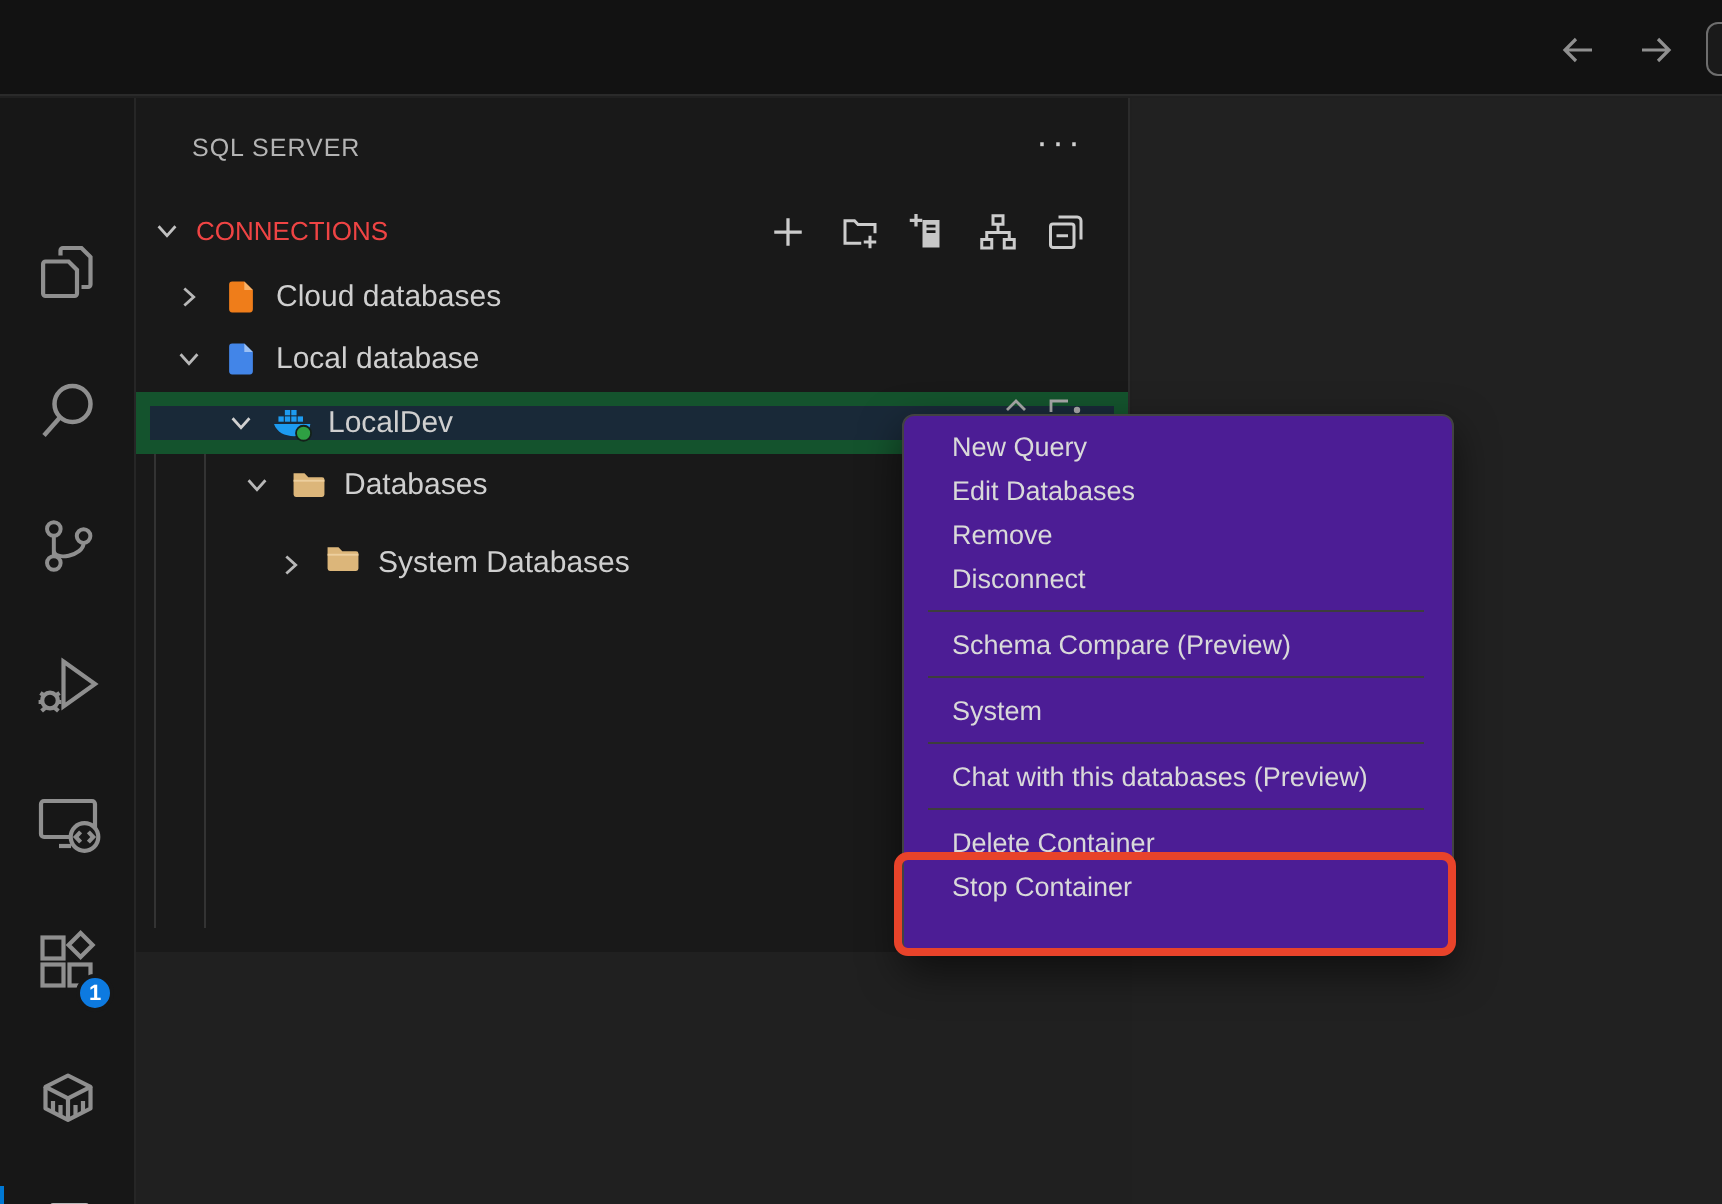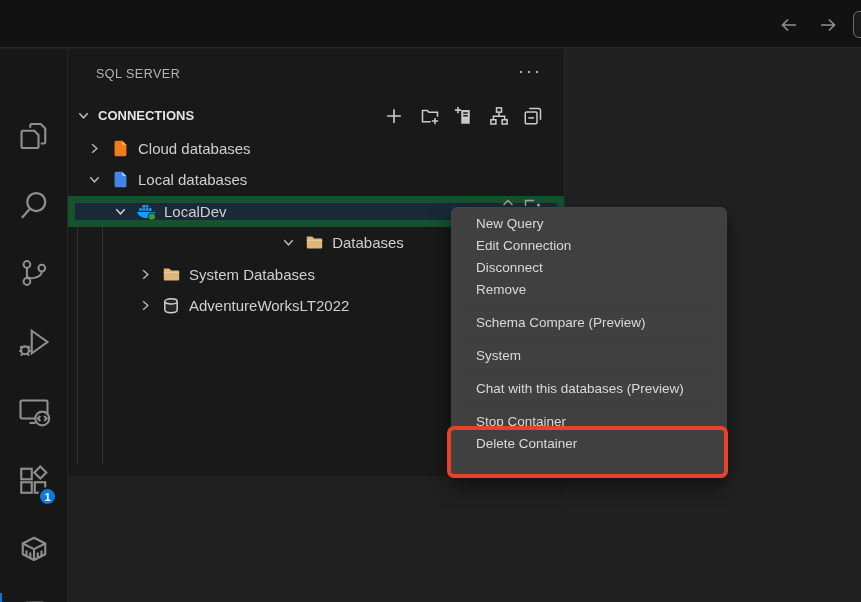--- a/index.html
+++ b/index.html
@@ -27,45 +27,45 @@
 
   
   #sidebar { position:absolute; left:68px; top:49px; width:497px; height:427px;
     background:#191919; border-right:1px solid #2b2b2b; z-index:3; }
   #panel-title { position:absolute; left:28px; top:18px; font-size:12.5px; letter-spacing:.5px;
     color:#b4b4b4; }
   #more-actions { position:absolute; right:22px; top:12px; font-size:18px; color:#d0d0d0;
     letter-spacing:2px; cursor:pointer; }
   #section-row { position:absolute; left:0; top:53px; width:497px; height:28px; }
   #section-chevron { position:absolute; left:8px; top:6px; }
-  #section-label { position:absolute; left:30px; top:6px; font-size:13px; font-weight:bold; color:#e5e5e5; }
+  #section-label { position:absolute; left:30px; top:6px; font-size:13px; font-weight:normal; color:#ef4444; }
   .tb-icon { position:absolute; top:4px; width:20px; height:20px; }
 
   
   .row { position:absolute; left:0; width:496px; height:31px;
     display:flex; align-items:center; color:#cfcfcf; font-size:15px; }
   .row .chev { width:16px; height:16px; display:flex; align-items:center; justify-content:center;
     flex:0 0 16px; margin-right:7px; }
   .chev.expanded svg { transform:rotate(90deg); }
   .row .ticon { width:22px; height:22px; display:flex; align-items:center; justify-content:center;
     flex:0 0 22px; margin-right:7px; }
   .lvl0 { padding-left:18px; } .lvl1 { padding-left:37px; }
-  .lvl2 { padding-left:52px;justify-content:center; } .lvl3 { padding-left:69px; }
+  .lvl2 { padding-left:52px; } .lvl3 { padding-left:69px;align-items:flex-end; }
   .row.selected { background:rgba(28,99,168,.22); border:7px solid #14532d; }
   .indent-guide { position:absolute; width:1px; background:#333333; }
 
   
   .frag { position:absolute; z-index:8; overflow:hidden; }
 
   
   #editor { position:absolute; left:566px; top:49px; width:295px; height:553px; background:#212121; }
 
   
   #context-menu { position:absolute; left:451px; top:207px; width:276px; height:271px;
-    background:#404040; border:1px solid #424242; border-radius:6px;
+    background:#4c1d95; border:1px solid #424242; border-radius:6px;
     box-shadow:0 8px 20px rgba(0,0,0,.55); z-index:10; padding-top:4px; }
   .mi { height:22px; display:flex; align-items:center; justify-content:space-between;
     padding:0 14px 0 24px; color:#d9d9d9; font-size:13.5px; white-space:nowrap; }
   .mi .shortcut { color:#8a8a8a; font-size:12.5px; }
   .msep { height:1px; background:#3d3d3d; margin:5px 14px 5px 12px; }
 
   
   #annotation-box { position:absolute; left:447px; top:426px; width:281px; height:52px;
     border:4px solid #e8432a; border-radius:7px; z-index:20; pointer-events:none; }
 </style>
@@ -240,21 +240,21 @@
         <svg viewBox="0 0 16 16" width="15" height="15">
           <path d="M5.5 3.5 L10.5 8 L5.5 12.5" fill="none" stroke="#b8b8b8" stroke-width="1.5"></path>
         </svg>
       </span>
     <span class="ticon">
       <svg viewBox="0 0 16 16" width="19" height="19">
           <path d="M3 2.8 A1.3 1.3 0 0 1 4.3 1.5 H9.4 L13 5.1 V13.2 A1.3 1.3 0 0 1 11.7 14.5 H4.3 A1.3 1.3 0 0 1 3 13.2 Z" fill="#4285e8"></path>
           <path d="M9.4 1.5 V5.1 H13" fill="#9cc0f4"></path>
         </svg>
     </span>
-    <span class="tlabel">Local databases</span>
+    <span class="tlabel">Local database</span>
   </div>
 
   <div class="row lvl1 selected" style="top:147px">
     <span class="chev expanded">
         <svg viewBox="0 0 16 16" width="15" height="15">
           <path d="M5.5 3.5 L10.5 8 L5.5 12.5" fill="none" stroke="#d0d0d0" stroke-width="1.5"></path>
         </svg>
       </span>
     <span class="ticon">
       <svg viewBox="0 0 24 24" width="23" height="23">
@@ -296,36 +296,20 @@
       </span>
     <span class="ticon">
       <svg viewBox="0 0 16 16" width="19" height="19">
           <path d="M1.5 3 H6.1 L7.7 4.7 H13.5 A1 1 0 0 1 14.5 5.7 V12 A1 1 0 0 1 13.5 13 H2.5 A1 1 0 0 1 1.5 12 Z" fill="#dcb67a"></path>
           <path d="M1.5 6.2 H14.5" stroke="#eccf9e" stroke-width=".8"></path>
         </svg>
     </span>
     <span class="tlabel">System Databases</span>
   </div>
 
-  <div class="row lvl3" style="top:241px">
-    <span class="chev">
-        <svg viewBox="0 0 16 16" width="15" height="15">
-          <path d="M5.5 3.5 L10.5 8 L5.5 12.5" fill="none" stroke="#b8b8b8" stroke-width="1.5"></path>
-        </svg>
-      </span>
-    <span class="ticon">
-      <svg viewBox="0 0 16 16" width="18" height="18">
-          <g fill="#262626" stroke="#d2d2d2" stroke-width="1.3">
-        <path d="M2.5 3.9 V11.4 c0 1.5 2.5 2.6 5.5 2.6 s5.5 -1.1 5.5 -2.6 V3.9"></path>
-        <ellipse cx="8" cy="3.9" rx="5.5" ry="2.3"></ellipse>
-      </g>
-        </svg>
-    </span>
-    <span class="tlabel">AdventureWorksLT2022</span>
-  </div>
 
 
 
 </div>
 
 <div class="frag" style="left:501px; top:197px; width:14px; height:10px;">
   <svg viewBox="0 0 14 14" width="14" height="14">
       <path d="M2.5 8 L7 3.5 L11.5 8" fill="none" stroke="#a8a8a8" stroke-width="1.4"></path>
     </svg>
 </div>
@@ -336,42 +320,42 @@
     </svg>
 </div>
 
 <div id="editor"></div>
 
 <div id="context-menu">
   <div class="mi">
       <span>New Query</span>
     </div>
   <div class="mi">
-      <span>Edit Connection</span>
+      <span>Edit Databases</span>
+    </div>
+  <div class="mi">
+      <span>Remove</span>
     </div>
   <div class="mi">
       <span>Disconnect</span>
     </div>
-  <div class="mi">
-      <span>Remove</span>
-    </div>
   <div class="msep"></div>
   <div class="mi">
       <span>Schema Compare (Preview)</span>
     </div>
   <div class="msep"></div>
   <div class="mi">
       <span>System</span>
     </div>
   <div class="msep"></div>
   <div class="mi">
       <span>Chat with this databases (Preview)</span>
     </div>
   <div class="msep"></div>
   <div class="mi">
+      <span>Delete Container</span>
+    </div>
+  <div class="mi">
       <span>Stop Container</span>
     </div>
-  <div class="mi">
-      <span>Delete Container</span>
-    </div>
 </div>
 
 <div id="annotation-box"></div>
 
 </body></html>

